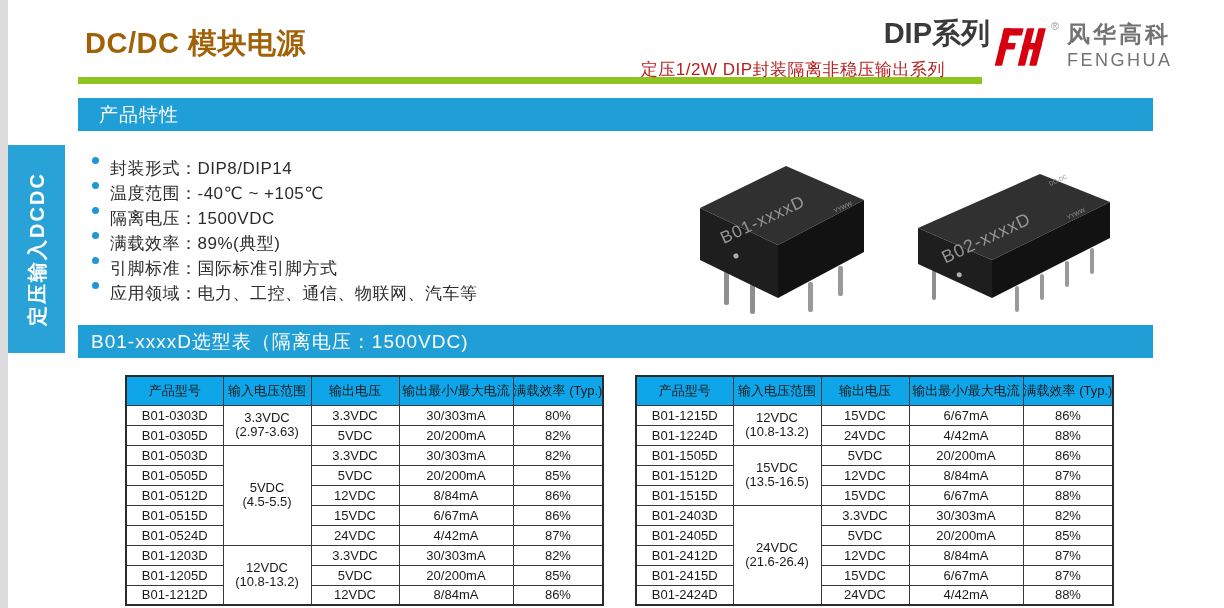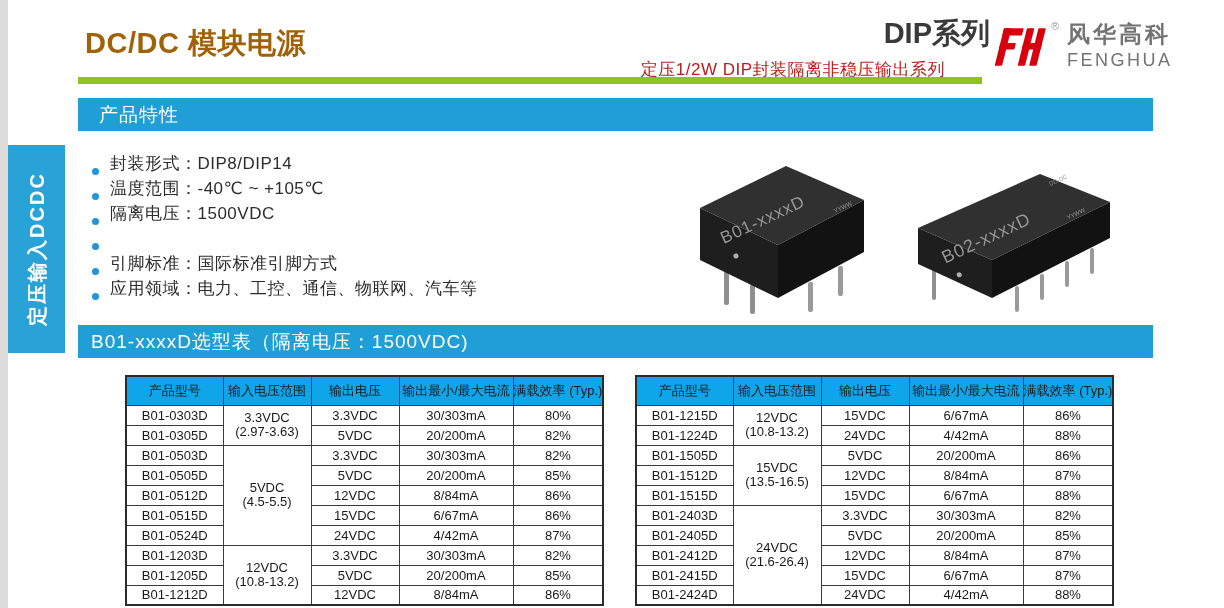--- a/index.html
+++ b/index.html
@@ -29,21 +29,21 @@
   .bar-features { top:98px;padding-left:21px; }
   .bar-selection { top:325px; }
 
   
   .side-tab { position:absolute; left:8px; top:145px; width:57px; height:208px; background:#29a2d7; }
   .side-tab-label { position:absolute; left:50%; top:50%; transform:translate(-50%,-50%) rotate(-90deg);
                     white-space:nowrap; color:#ffffff; font-size:20px; font-weight:600; letter-spacing:2px; }
 
   
   .features { position:absolute; left:92px; top:157px; list-style:none; }
-  .features li { display:flex; align-items:flex-end; margin-bottom:7px; height:18px; }
+  .features li { display:flex; align-items:flex-start; margin-bottom:7px; height:18px; }
   .dot { width:7px; height:7px; border-radius:50%; background:#2196d4; margin-right:11px; flex:0 0 auto; }
   .feature-text { font-size:17px; color:#2c2c2c; letter-spacing:0.5px; }
 
   
   .module { position:absolute; }
   .module-b01 { left:688px; top:150px; }
   .module-b02 { left:910px; top:160px; }
 
   
   .table-wrap { position:absolute; top:375px; }
@@ -101,20 +101,21 @@
     <li>
         <span class="dot"></span>
         <span class="feature-text">温度范围：-40℃ ~ +105℃</span>
       </li>
     <li>
         <span class="dot"></span>
         <span class="feature-text">隔离电压：1500VDC</span>
       </li>
     <li>
         <span class="dot"></span>
+        <span class="feature-text">满载效率：89%(典型)</span>
       </li>
     <li>
         <span class="dot"></span>
         <span class="feature-text">引脚标准：国际标准引脚方式</span>
       </li>
     <li>
         <span class="dot"></span>
         <span class="feature-text">应用领域：电力、工控、通信、物联网、汽车等</span>
       </li>
   </ul>

